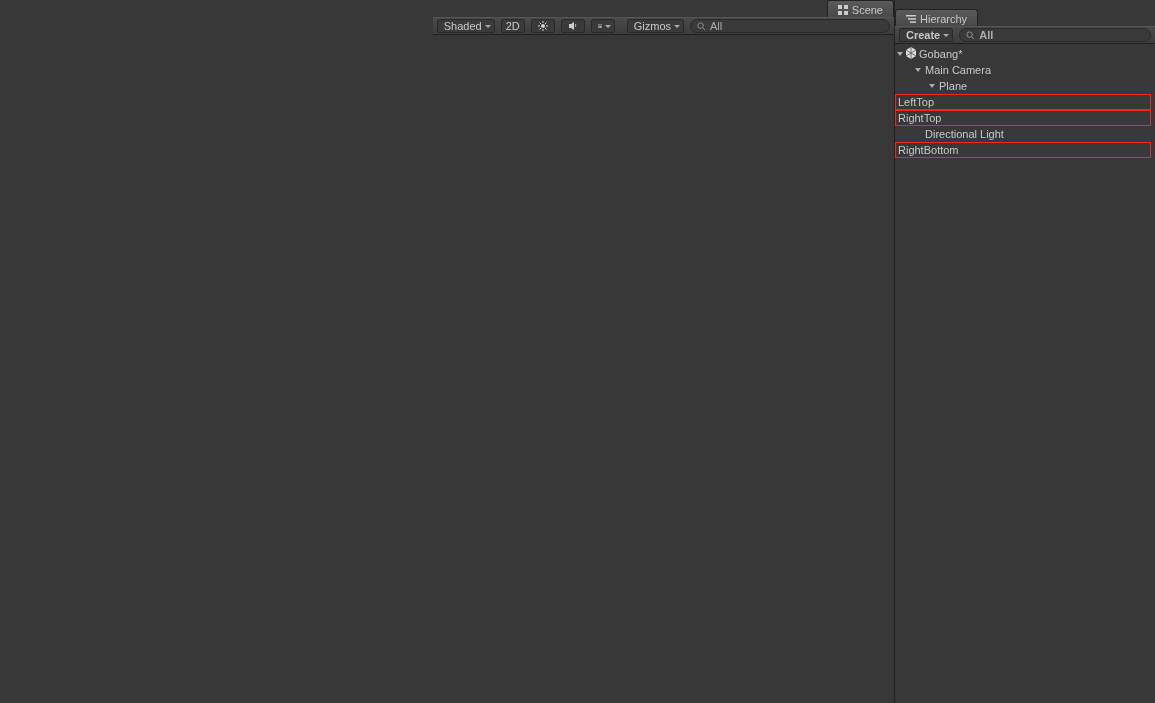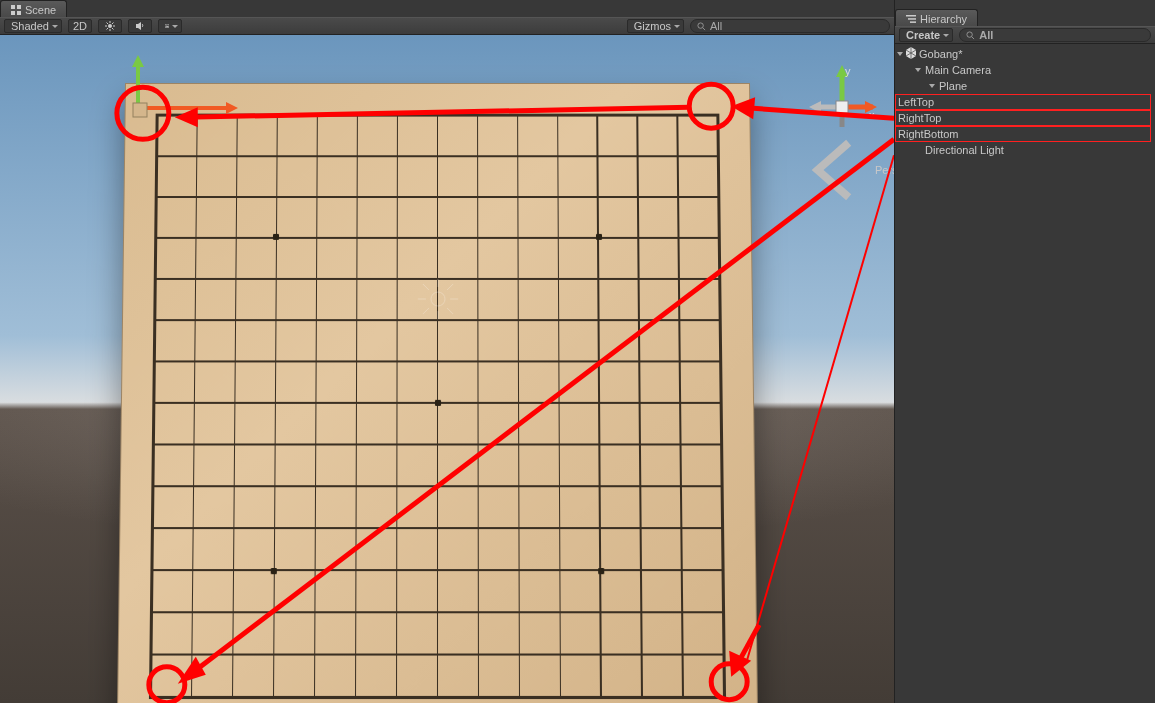--- a/index.html
+++ b/index.html
@@ -1,21 +1,21 @@
 <!DOCTYPE html>
 <html><head>
 <meta charset="utf-8">
 <style>
   * { margin: 0; padding: 0; box-sizing: border-box; font-family: "Lucida Grande", Arial, sans-serif; font-size: 11px; color: #c8c8c8; }
   html, body { width: 1155px; height: 703px; background: #383838; overflow: hidden; }
 
   .root { display: flex; width: 100%; height: 100%; }
 
   
-  .scene-col { flex: 0 0 895px; display: flex; flex-direction: column; border-right: 1px solid #222; }
+  .scene-col { flex: 0 0 895px; display: flex; flex-direction: column; border-right: 1px solid #222; align-items: flex-end; }
   .tabbar { height: 17px; background: #383838; display: flex; align-items: flex-end; }
   .tab { height: 17px; background: linear-gradient(#5a5a5a,#494949); padding: 1px 10px 0; border: 1px solid #222; border-bottom: none; border-radius: 3px 3px 0 0; display: flex; align-items: center; gap: 4px; }
   .tab .ico-grid { width: 10px; height: 10px; }
   .toolbar { height: 18px; background: linear-gradient(#4a4a4a,#3c3c3c); border-top: 1px solid #555; border-bottom: 1px solid #222; display: flex; align-items: center; gap: 6px; padding: 0 4px; }
   .tb-drop { background: #3a3a3a; border: 1px solid #2a2a2a; border-radius: 2px; height: 14px; padding: 0 12px 0 6px; display: inline-flex; align-items: center; position: relative; }
   .tb-drop::after { content: ""; position: absolute; right: 3px; top: 5px; border: 3px solid transparent; border-top-color: #aaa; }
   .tb-btn { width: 24px; height: 14px; background: #3a3a3a; border: 1px solid #2a2a2a; border-radius: 2px; display: inline-flex; align-items: center; justify-content: center; }
   .tb-spacer { flex: 1; }
   .tb-search { background: #3a3a3a; border: 1px solid #2a2a2a; border-radius: 7px; height: 14px; width: 200px; display: inline-flex; align-items: center; padding: 0 6px; gap: 4px; }
   .tb-search svg { width: 9px; height: 9px; }
@@ -308,23 +308,23 @@
           </span>
         <span class="lbl">Plane</span>
       </div>
 
       <div class="row indent-3 hl">
         <span class="lbl">LeftTop</span>
       </div>
       <div class="row indent-3 hl">
         <span class="lbl">RightTop</span>
       </div>
-      <div class="row indent-3 hl">
-        <span class="lbl">RightBottom</span>
-      </div>
-
       <div class="row indent-1">
         <span class="caret"></span>
         <span class="lbl">Directional Light</span>
       </div>
+
+      <div class="row indent-3 hl">
+        <span class="lbl">RightBottom</span>
+      </div>
     </div>
   </div>
 </div>
 
 </body></html>

